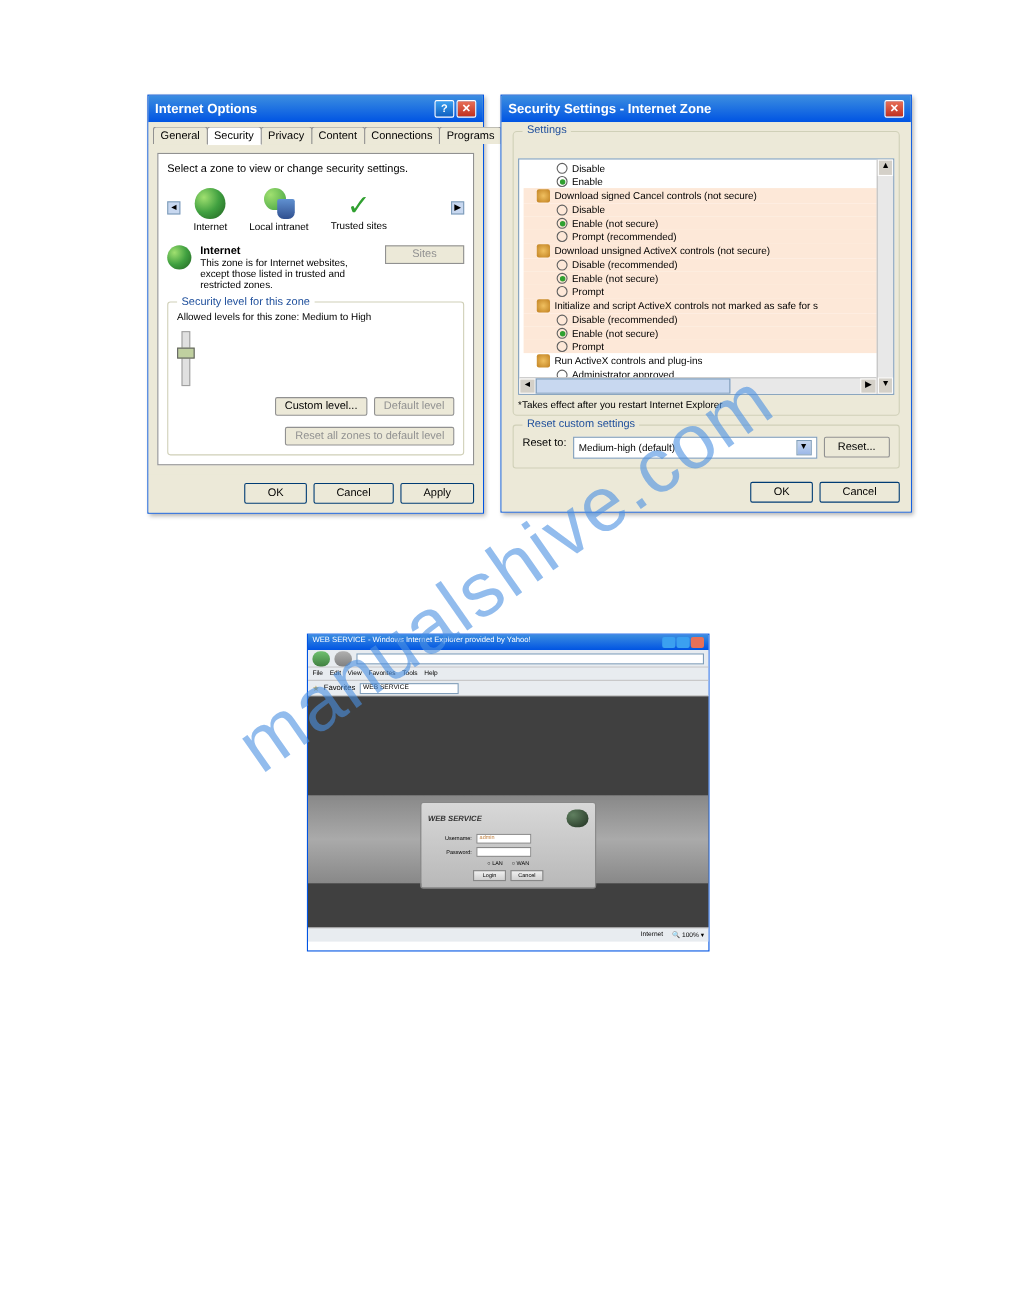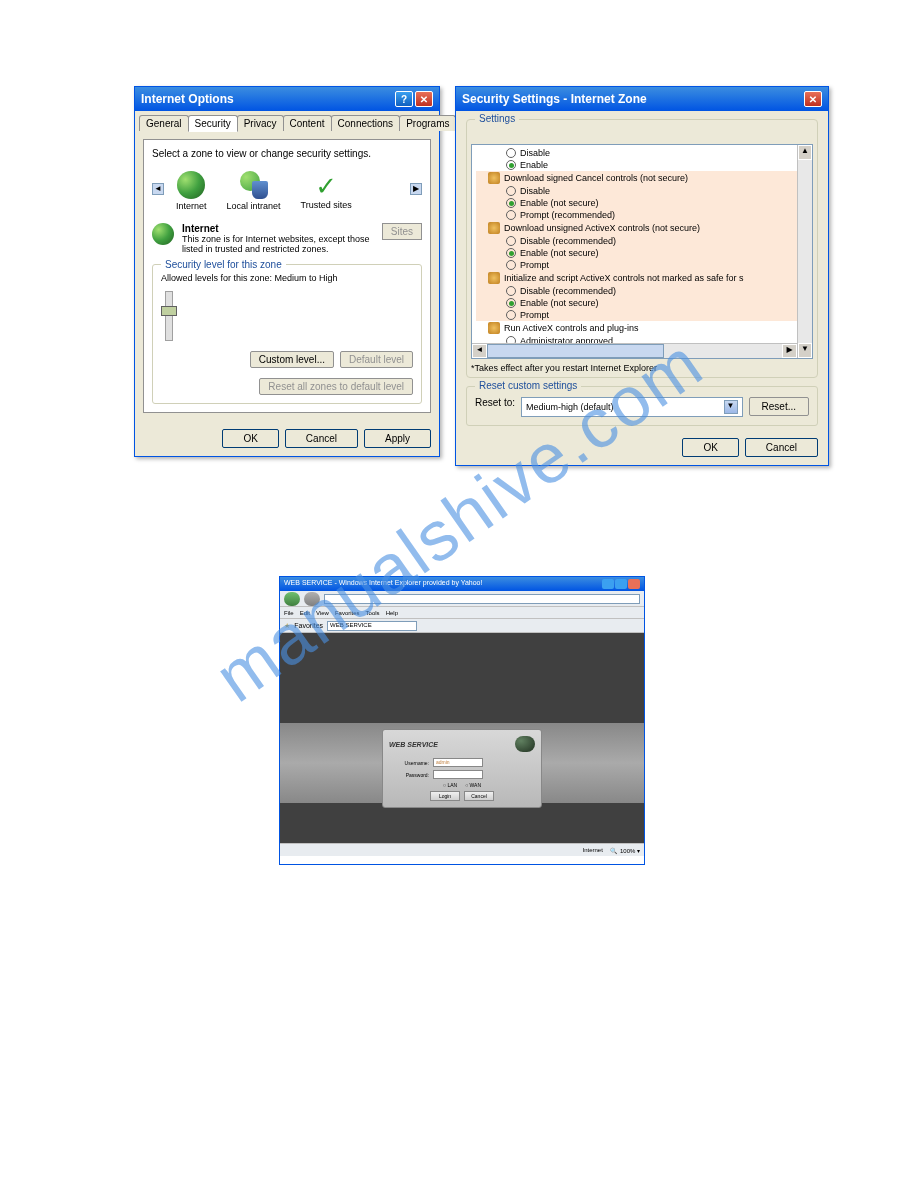--- a/index.html
+++ b/index.html
@@ -20,21 +20,21 @@
 .panel1 { background: #fff; border: 1px solid #919191; padding: 8px; }
 .zone-row { display: flex; align-items: center; gap: 20px; padding: 4px 10px; border: 1px solid #7f9db9; margin-top: 4px; background: #fff; }
 .zone-item { text-align: center; font-size: 9px; }
 .globe { width: 28px; height: 28px; border-radius: 50%; background: radial-gradient(circle at 30% 30%, #a0e070, #40a040, #206020); display: inline-block; }
 .shield-gl { width: 28px; height: 28px; position: relative; display: inline-block; }
 .shield-gl .gl { width: 20px; height: 20px; border-radius: 50%; background: radial-gradient(circle at 30% 30%, #a0e070, #40a040); position: absolute; top: 0; left: 0; }
 .shield-gl .sh { width: 16px; height: 18px; background: linear-gradient(to bottom, #6090d0, #305090); position: absolute; bottom: 0; right: 0; border-radius: 2px 2px 6px 6px; }
 .check { width: 28px; height: 28px; color: #30a030; font-size: 26px; line-height: 28px; display: inline-block; }
 .scroll-arrow { width: 12px; height: 12px; background: #c8d8f0; border: 1px solid #7f9db9; font-size: 8px; text-align: center; cursor: pointer; }
 .zone-desc { display: flex; gap: 8px; margin-top: 8px; align-items: flex-start; }
-.sites-btn { margin-left: auto; padding: 2px 8px; background: #ece9d8; border: 1px solid #919191; color: #919191; font-size: 10px; }
+.sites-btn { margin-left: auto; padding: 2px 24px; background: #ece9d8; border: 1px solid #919191; color: #919191; font-size: 10px; }
 .sec-group { border: 1px solid #d0d0b8; border-radius: 3px; margin-top: 10px; padding: 8px; position: relative; }
 .sec-legend { position: absolute; top: -6px; left: 8px; background: #fff; padding: 0 4px; color: #20509c; font-size: 10px; }
 .slider-track { width: 8px; height: 50px; background: #e0e0e0; border: 1px solid #a0a0a0; position: relative; margin-left: 4px; margin-top: 8px; }
 .slider-thumb { width: 16px; height: 10px; background: #c0d0a0; border: 1px solid #606060; position: absolute; left: -5px; top: 14px; }
 .sec-text { margin-left: 20px; font-size: 9px; }
 .btn { padding: 2px 8px; background: #ece9d8; border: 1px solid #919191; font-size: 10px; cursor: pointer; border-radius: 2px; }
 .btn.disabled { color: #919191; }
 .btn-row { display: flex; justify-content: flex-end; gap: 6px; margin-top: 10px; }
 .dialog-footer1 { display: flex; justify-content: flex-end; gap: 6px; padding: 8px; background: #ece9d8; }
 .btn-main { padding: 3px 20px; background: #ece9d8; border: 1px solid #003c74; font-size: 10px; cursor: pointer; border-radius: 2px; }

